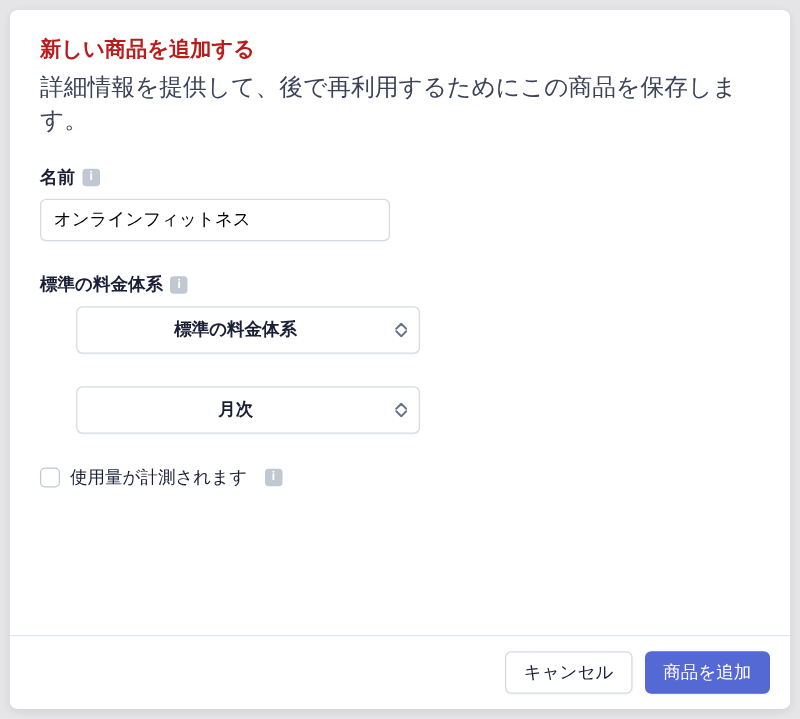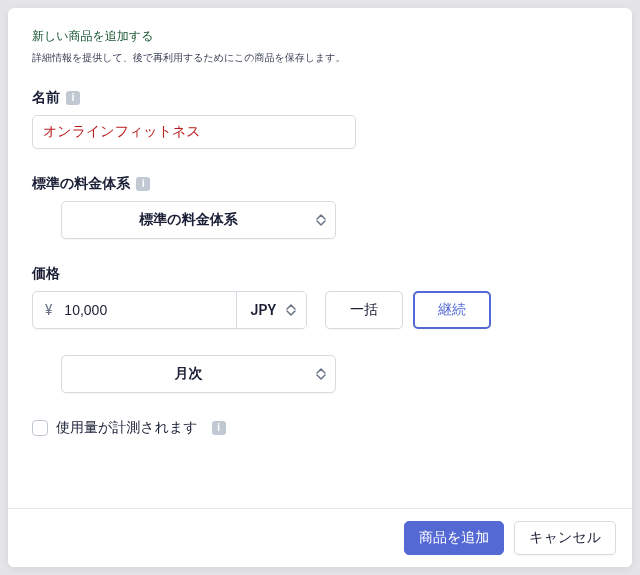--- a/index.html
+++ b/index.html
@@ -19,27 +19,27 @@
     height: 100%;
     display: flex;
     flex-direction: column;
     box-shadow: 0 2px 8px rgba(0,0,0,0.08);
     overflow: hidden;
   }
   .modal-header {
     padding: 20px 24px 16px;
   }
   .modal-title {
-    font-size: 12px;
-    font-weight: 400;
-    color: #14532d;
+    font-size: 17px;
+    font-weight: 700;
+    color: #b91c1c;
     margin-bottom: 6px;
   }
   .modal-subtitle {
-    font-size: 10px;
+    font-size: 19px;
     color: #3c4257;
   }
   .modal-body {
     padding: 8px 24px 8px;
     flex: 1;
     overflow-y: auto;
   }
   .field {
     margin-bottom: 26px;
   }
@@ -60,27 +60,27 @@
     background: #c0c8d2;
     color: #fff;
     border-radius: 3px;
     font-size: 10px;
     font-weight: 700;
     margin-left: 6px;
     line-height: 1;
     font-style: normal;
   }
   .text-input {
-    width: 324px;
+    width: 280px;
     height: 34px;
     border: 1px solid #d5dbe1;
     border-radius: 5px;
     padding: 12px 10px;
     font-size: 14px;
-    color: #b91c1c;
+    color: #000000;
     box-shadow: 0 1px 1px rgba(0,0,0,0.02);
   }
   .select {
     width: 275px;
     height: 38px;
     border: 1px solid #d5dbe1;
     border-radius: 5px;
     padding: 0 32px 0 12px;
     font-size: 14px;
     font-weight: 600;
@@ -248,46 +248,20 @@
           <svg width="10" height="6" viewBox="0 0 10 6">
               <path d="M1 5 L5 1 L9 5" stroke="#697386" stroke-width="1.5" fill="none" stroke-linecap="round" stroke-linejoin="round"></path>
             </svg>
           <svg width="10" height="6" viewBox="0 0 10 6">
               <path d="M1 1 L5 5 L9 1" stroke="#697386" stroke-width="1.5" fill="none" stroke-linecap="round" stroke-linejoin="round"></path>
             </svg>
         </span>
       </div>
     </div>
 
-    <div class="field">
-      <div class="field-label">
-        <span>価格</span>
-      </div>
-      <div class="price-row">
-        <div class="price-input-group">
-          <span class="price-symbol">¥</span>
-          <input class="price-amount" type="text" value="10,000" style="">
-          <div class="price-currency">
-            <span>JPY</span>
-            <span class="chevrons">
-              <svg width="10" height="6" viewBox="0 0 10 6">
-                  <path d="M1 5 L5 1 L9 5" stroke="#697386" stroke-width="1.5" fill="none" stroke-linecap="round" stroke-linejoin="round"></path>
-                </svg>
-              <svg width="10" height="6" viewBox="0 0 10 6">
-                  <path d="M1 1 L5 5 L9 1" stroke="#697386" stroke-width="1.5" fill="none" stroke-linecap="round" stroke-linejoin="round"></path>
-                </svg>
-            </span>
-          </div>
-        </div>
-        <div class="toggle-group">
-          <button class="toggle-btn">一括</button>
-          <button class="toggle-btn active">継続</button>
-        </div>
-      </div>
-    </div>
 
     <div class="field">
       <div class="select-wrap">
         <button class="select">月次</button>
         <span class="chevrons">
           <svg width="10" height="6" viewBox="0 0 10 6">
               <path d="M1 5 L5 1 L9 5" stroke="#697386" stroke-width="1.5" fill="none" stroke-linecap="round" stroke-linejoin="round"></path>
             </svg>
           <svg width="10" height="6" viewBox="0 0 10 6">
               <path d="M1 1 L5 5 L9 1" stroke="#697386" stroke-width="1.5" fill="none" stroke-linecap="round" stroke-linejoin="round"></path>
@@ -298,17 +272,17 @@
 
     <div class="checkbox-row">
       <div class="checkbox" role="checkbox" aria-checked="false"></div>
       <span class="checkbox-label">使用量が計測されます</span>
       <span class="info-icon">i</span>
     </div>
 
   </div>
 
   <div class="modal-footer">
+    <button class="btn">キャンセル</button>
     <button class="btn btn-primary">商品を追加</button>
-    <button class="btn">キャンセル</button>
   </div>
 
 </div>
 
 </body></html>

